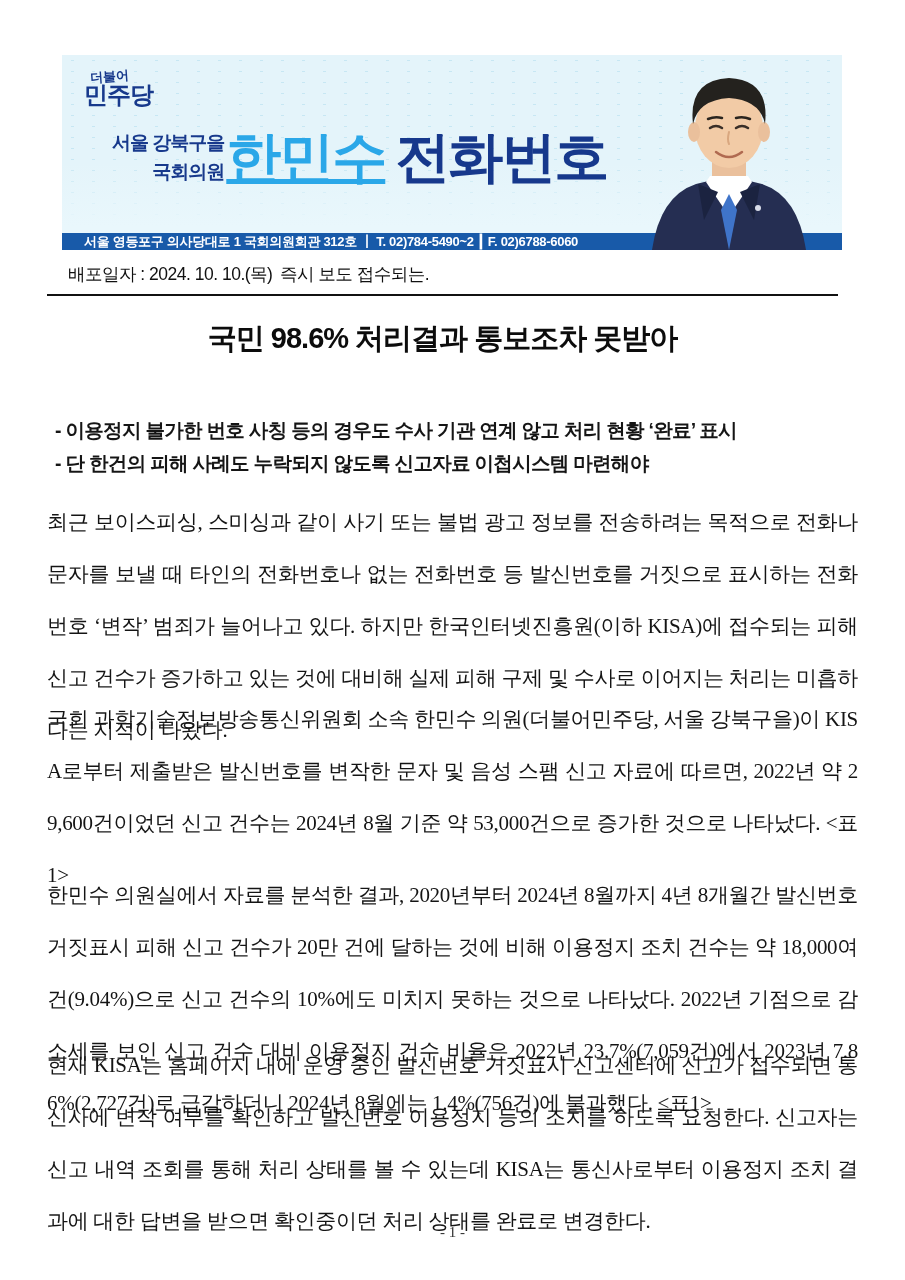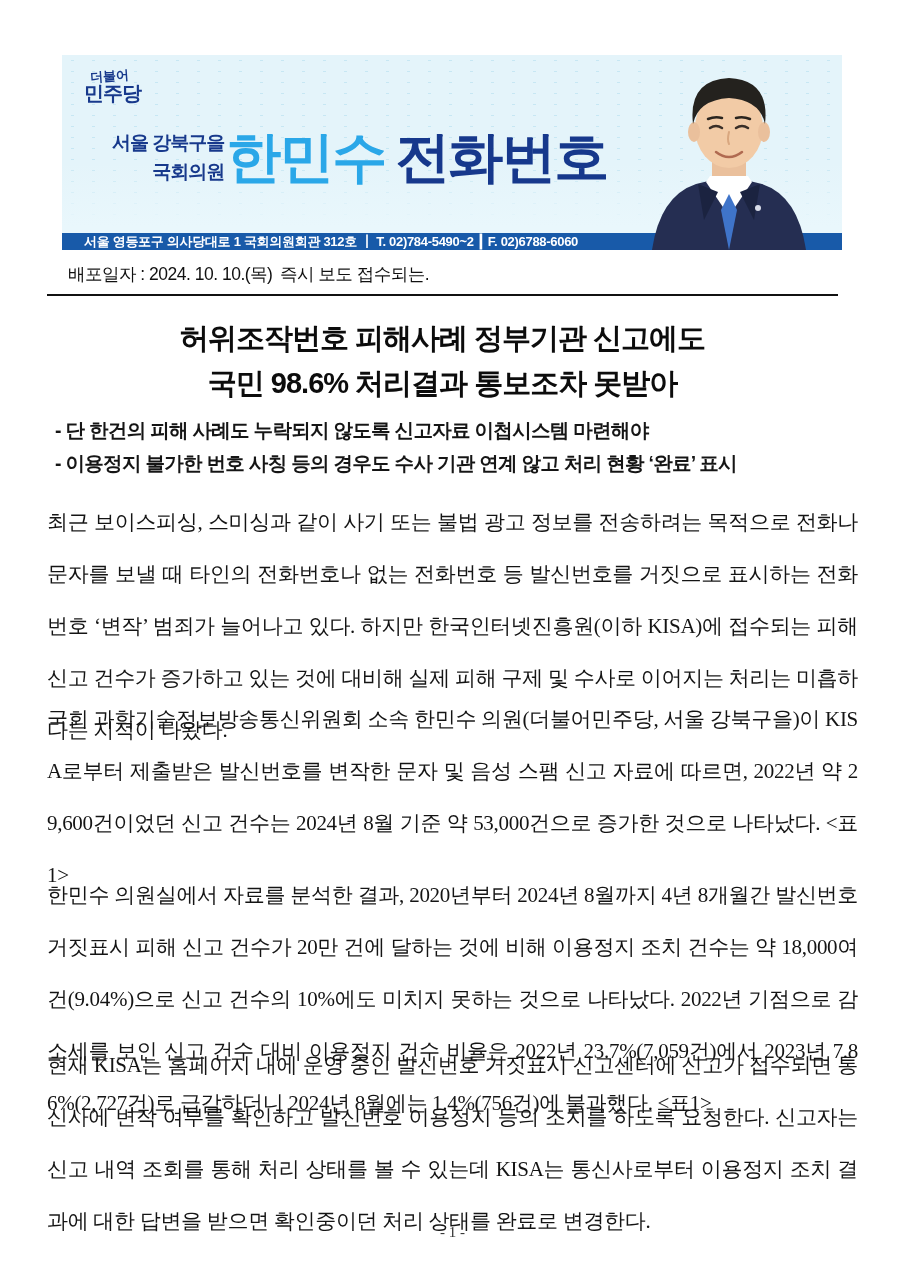--- a/index.html
+++ b/index.html
@@ -24,35 +24,35 @@
   }
   .party-logo{
     position:absolute;left:22px;top:14px;line-height:1;
     color:#17398c;
   }
   .party-logo .logo-top{
     display:block;font-size:13px;font-weight:700;
     margin-left:6px;margin-bottom:1px;transform:rotate(-4deg);
   }
   .party-logo .logo-main{
-    display:block;font-size:20px;font-weight:900;letter-spacing:-1px;
+    display:block;font-size:24px;font-weight:900;letter-spacing:-1px;
   }
   .banner-center{
     position:absolute;left:50px;top:72px;display:flex;align-items:center;
   }
   .district{
     text-align:right;color:#17398c;font-weight:800;
     font-size:19px;line-height:29px;letter-spacing:-1px;
     margin-right:2px;
   }
   .name-title{
     font-size:55px;font-weight:900;letter-spacing:-2px;line-height:60px;
     white-space:nowrap;
   }
-  .name-title .name{color:#2aa7e8;}
+  .name-title .name{color:#2aa7e8;text-decoration:underline;}
   .name-title .doctype{color:#16388c;margin-left:10px;}
 
   .address-bar{
     position:absolute;left:0;bottom:0;width:100%;height:17px;
     background:#185aa9;display:flex;align-items:center;
     z-index:1;
   }
   .address-bar span{
     margin-left:22px;color:#ffffff;font-size:13px;font-weight:700;
     letter-spacing:-0.3px;white-space:nowrap;
@@ -168,27 +168,26 @@
       <span>서울 영등포구 의사당대로 1 국회의원회관 312호  ┃  T. 02)784-5490~2  ┃  F. 02)6788-6060</span>
     </div>
   </div>
 
   <div class="meta-row">
     <span class="meta-release">배포일자 : 2024. 10. 10.(목)</span>
     <span class="meta-note">즉시 보도 접수되는.</span>
   </div>
 
   <div class="doc-title">
-    <div>허위조작번호 피해사례 정부기관 신고에도</div>
     <div>국민 98.6% 처리결과 통보조차 못받아</div>
   </div>
 
   <div class="sub-bullets">
+    <div>- 이용정지 불가한 번호 사칭 등의 경우도 수사 기관 연계 않고 처리 현황 ‘완료’  표시</div>
     <div>- 단 한건의 피해 사례도 누락되지 않도록 신고자료 이첩시스템 마련해야</div>
-    <div>- 이용정지 불가한 번호 사칭 등의 경우도 수사 기관 연계 않고 처리 현황 ‘완료’  표시</div>
   </div>
 
   <div class="para para-1">최근 보이스피싱, 스미싱과 같이 사기 또는 불법 광고 정보를 전송하려는 목적으로 전화나 문자를 보낼 때 타인의 전화번호나 없는 전화번호 등 발신번호를 거짓으로 표시하는 전화번호 ‘변작’ 범죄가 늘어나고 있다. 하지만 한국인터넷진흥원(이하 KISA)에 접수되는 피해 신고 건수가 증가하고 있는 것에 대비해 실제 피해 구제 및 수사로 이어지는 처리는 미흡하다는 지적이 나왔다.</div>
   <div class="para para-2">국회 과학기술정보방송통신위원회 소속 한민수 의원(더불어민주당, 서울 강북구을)이 KISA로부터 제출받은 발신번호를 변작한 문자 및 음성 스팸 신고 자료에 따르면, 2022년 약 29,600건이었던 신고 건수는 2024년 8월 기준 약 53,000건으로 증가한 것으로 나타났다. &lt;표1&gt;</div>
   <div class="para para-3">한민수 의원실에서 자료를 분석한 결과, 2020년부터 2024년 8월까지 4년 8개월간 발신번호 거짓표시 피해 신고 건수가 20만 건에 달하는 것에 비해 이용정지 조치 건수는 약 18,000여 건(9.04%)으로 신고 건수의 10%에도 미치지 못하는 것으로 나타났다. 2022년 기점으로 감소세를 보인 신고 건수 대비 이용정지 건수 비율은 2022년 23.7%(7,059건)에서 2023년 7.86%(2,727건)로 급감하더니 2024년 8월에는 1.4%(756건)에 불과했다. &lt;표1&gt;</div>
   <div class="para para-4">현재 KISA는 홈페이지 내에 운영 중인 발신번호 거짓표시 신고센터에 신고가 접수되면 통신사에 변작 여부를 확인하고 발신번호 이용정지 등의 조치를 하도록 요청한다. 신고자는 신고 내역 조회를 통해 처리 상태를 볼 수 있는데 KISA는 통신사로부터 이용정지 조치 결과에 대한 답변을 받으면 확인중이던 처리 상태를 완료로 변경한다.</div>
 
   <div class="page-footer">- 1 -</div>
 
 </div>

